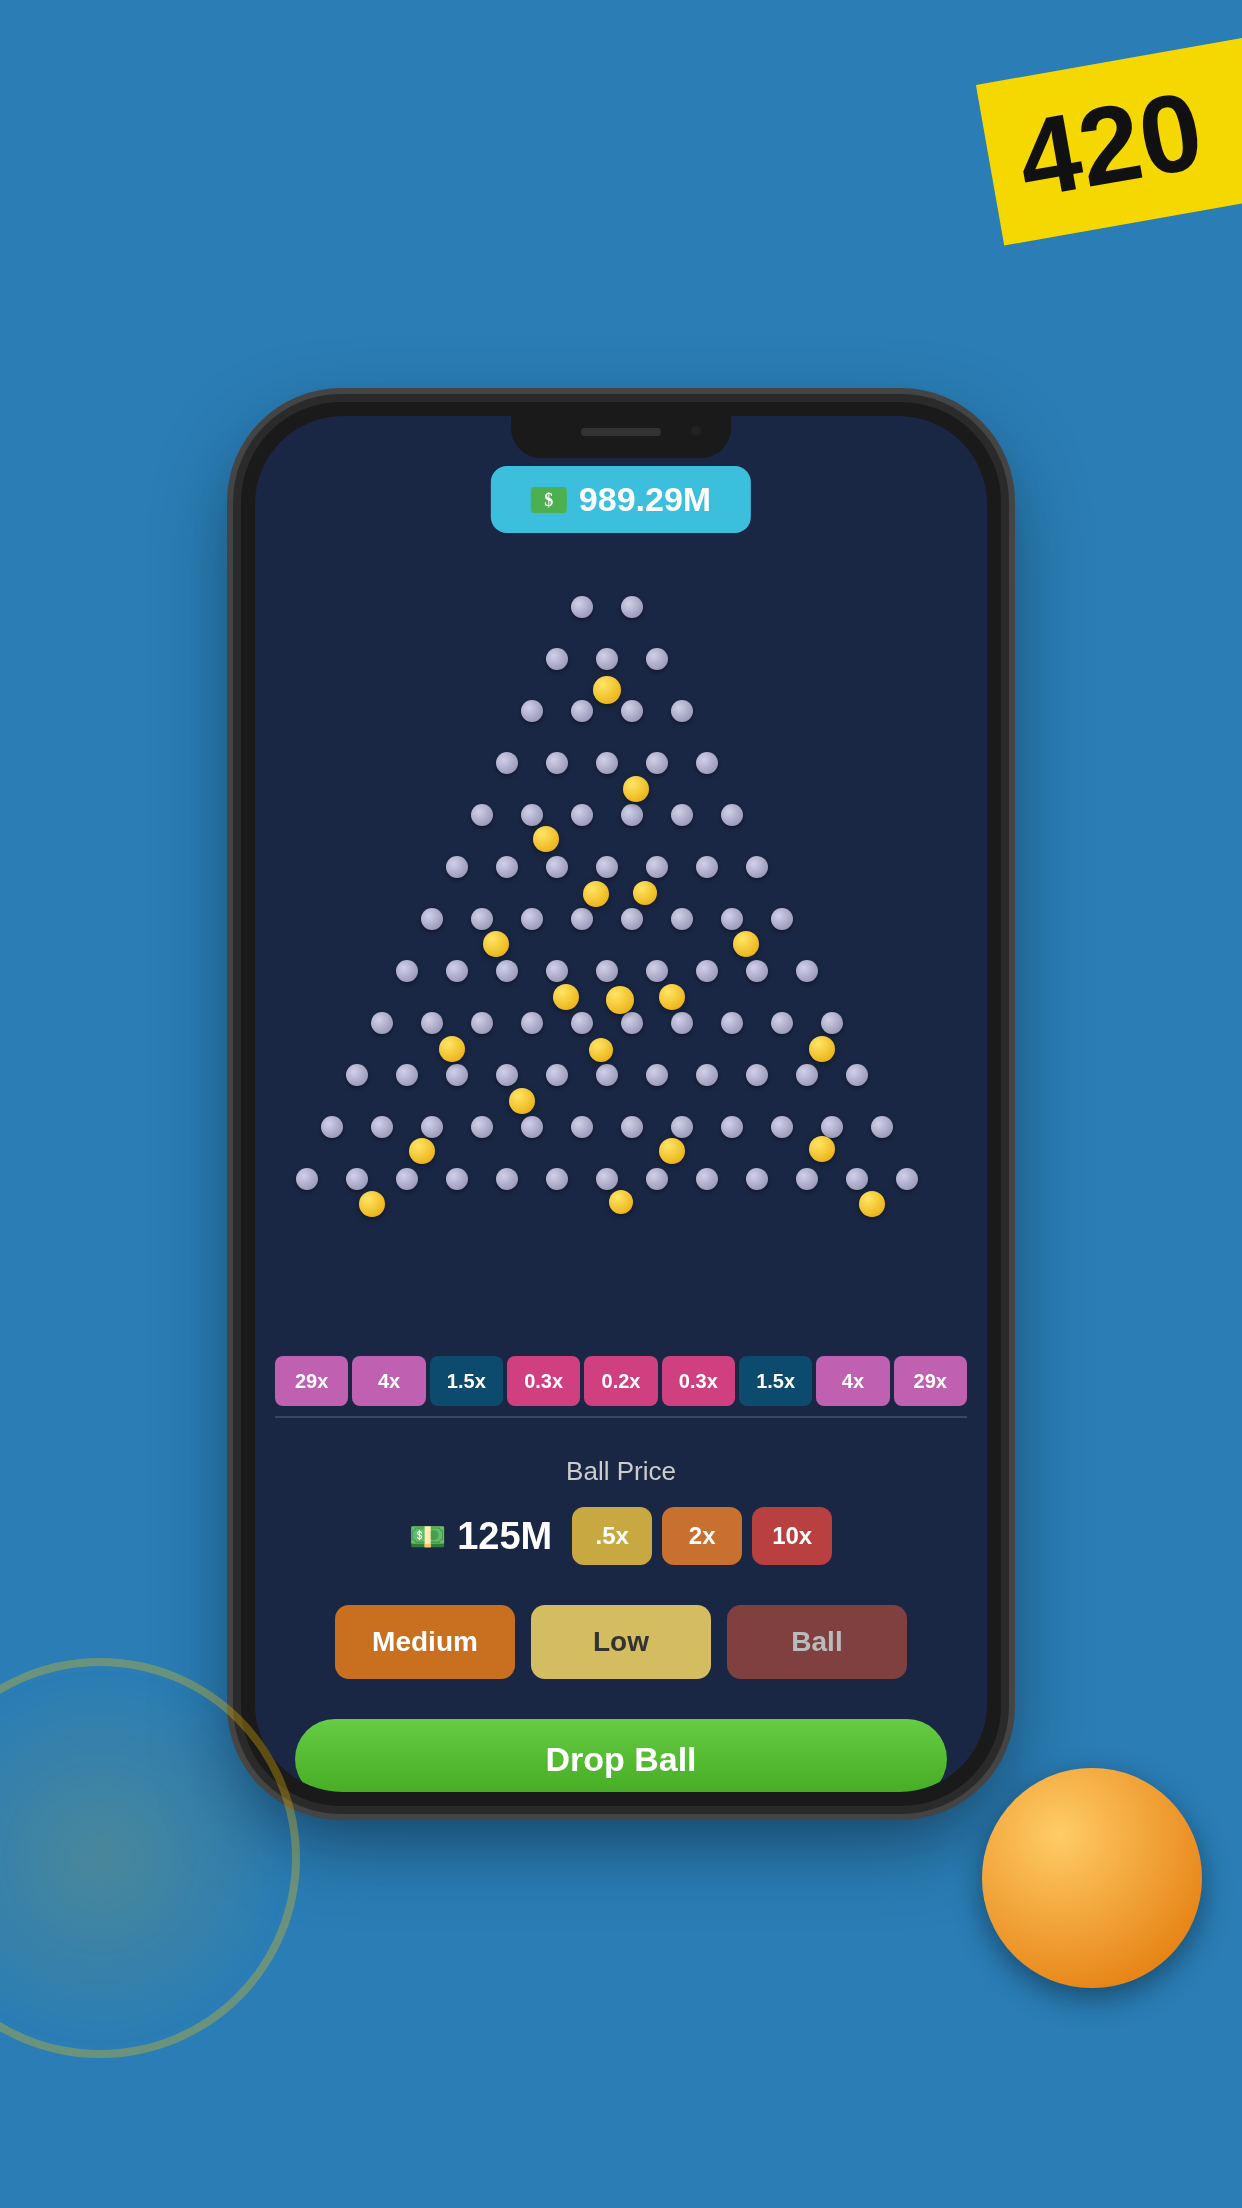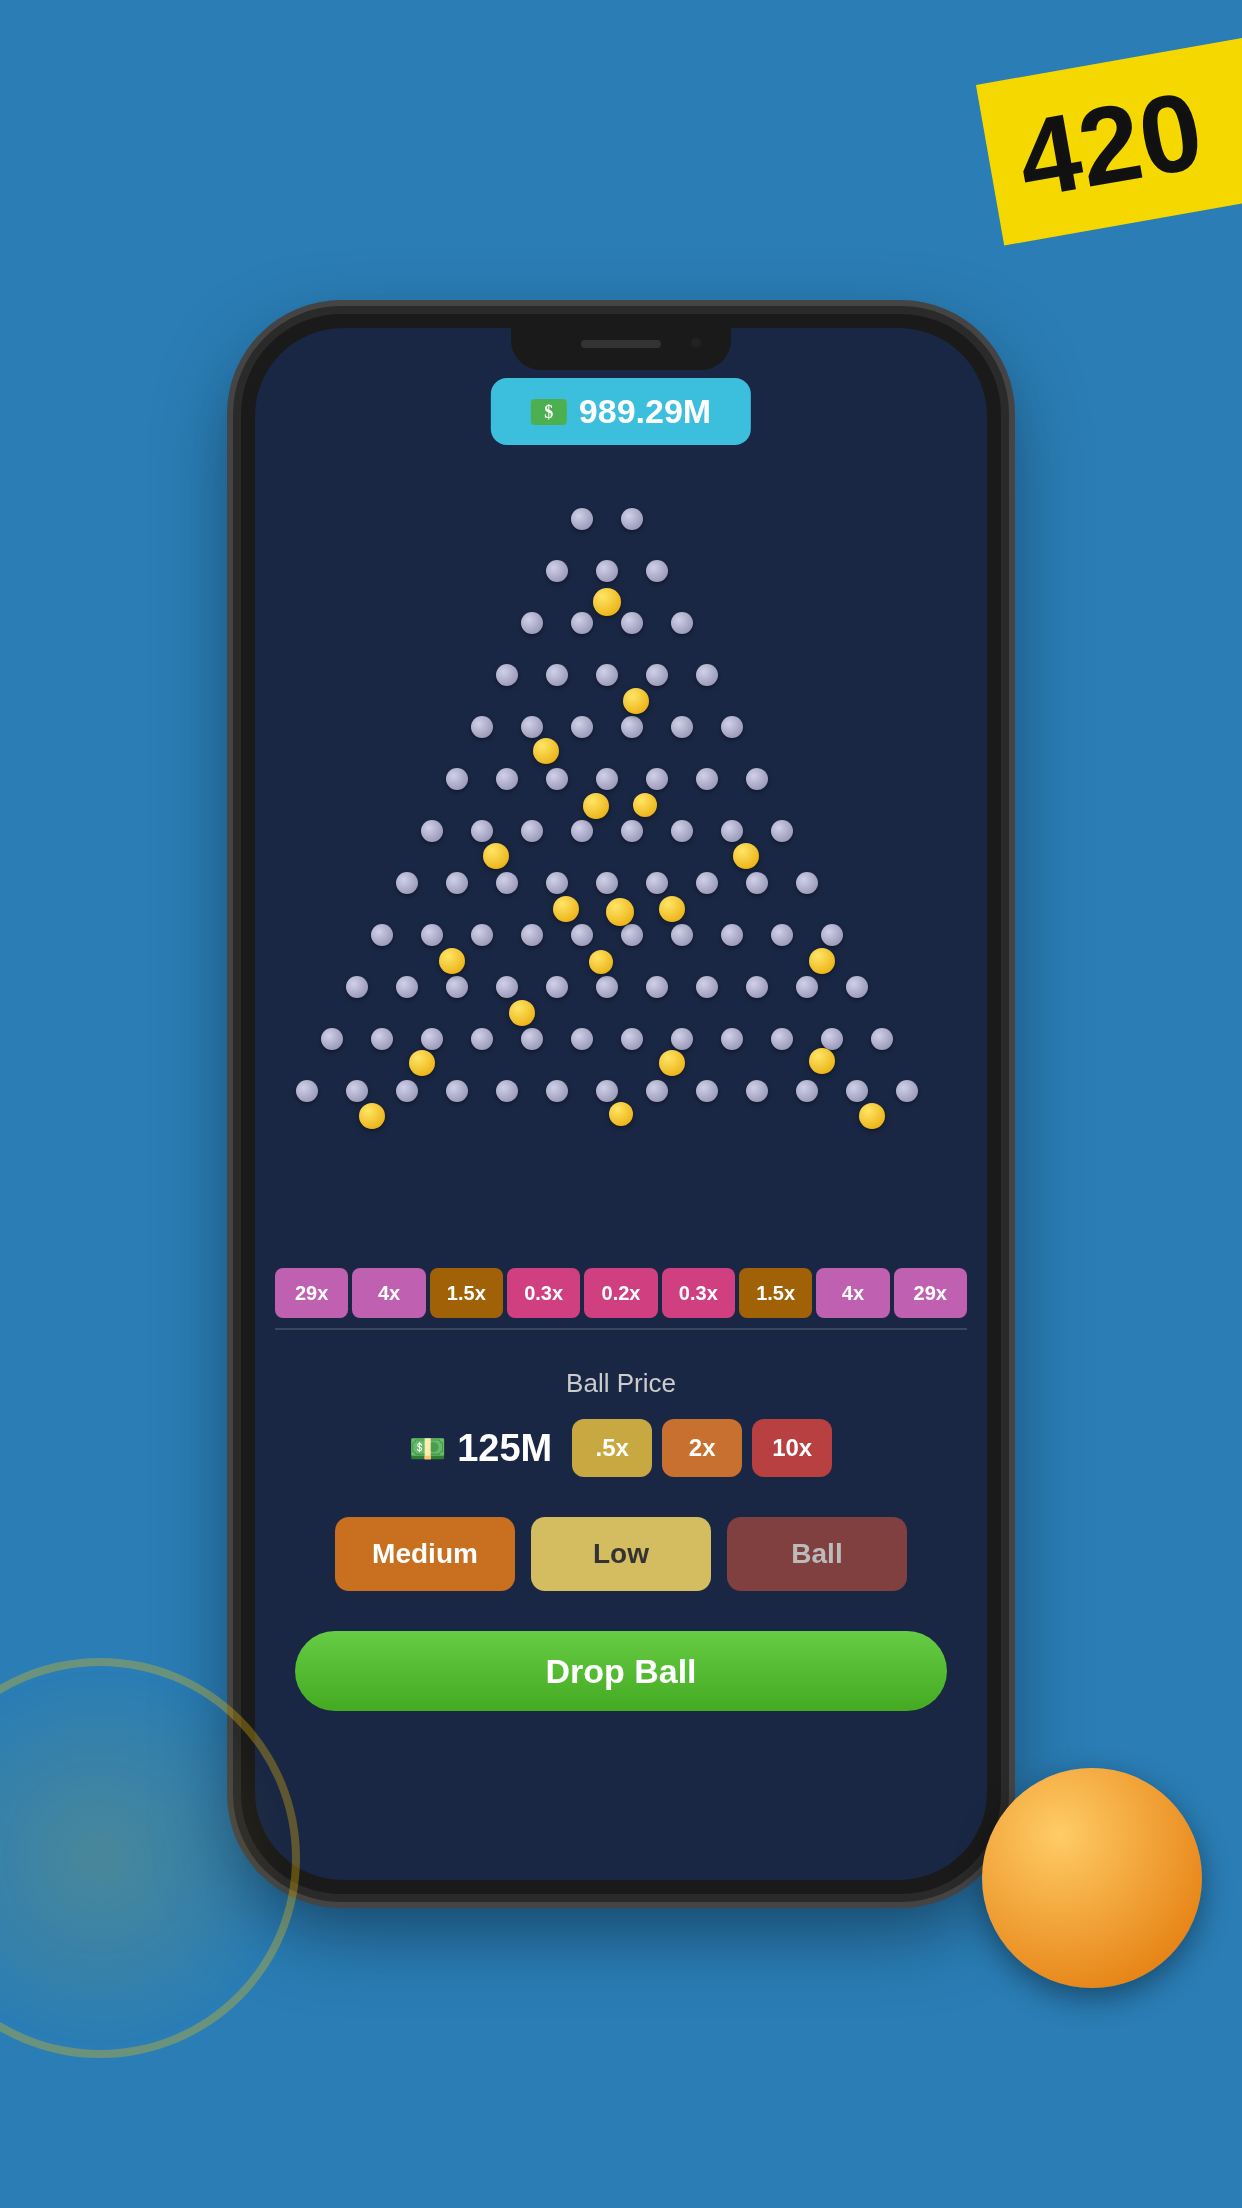--- a/index.html
+++ b/index.html
@@ -27,21 +27,21 @@
     .badge-420 span {
       font-size: 110px;
       font-weight: 900;
       color: #111;
       font-family: Arial Black, sans-serif;
     }
 
     
     .phone {
       width: 760px;
-      height: 1580px;
+      height: 1404px;
       background: #1a1a1a;
       border-radius: 100px;
       position: relative;
       box-shadow: 0 0 0 8px #2a2a2a, 0 0 0 14px #444, 0 30px 80px rgba(0,0,0,0.5);
       overflow: hidden;
     }
 
     
     .phone::before {
       content: '';
@@ -204,21 +204,21 @@
       display: flex;
       align-items: center;
       justify-content: center;
       font-size: 20px;
       font-weight: bold;
       color: white;
       font-family: Arial, sans-serif;
       text-align: center;
     }
     .mult-high { background: #c060b0; }
-    .mult-med { background: #a16207; }
+    .mult-med { background: #0c4a6e; }
     .mult-low { background: #d04080; }
 
     
     .divider {
       position: absolute;
       top: 1000px;
       left: 20px;
       right: 20px;
       height: 2px;
       background: rgba(255,255,255,0.15);

